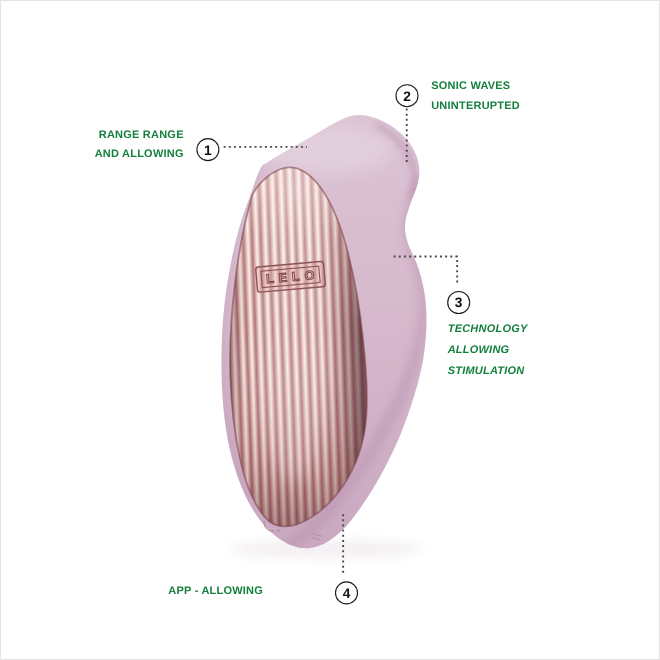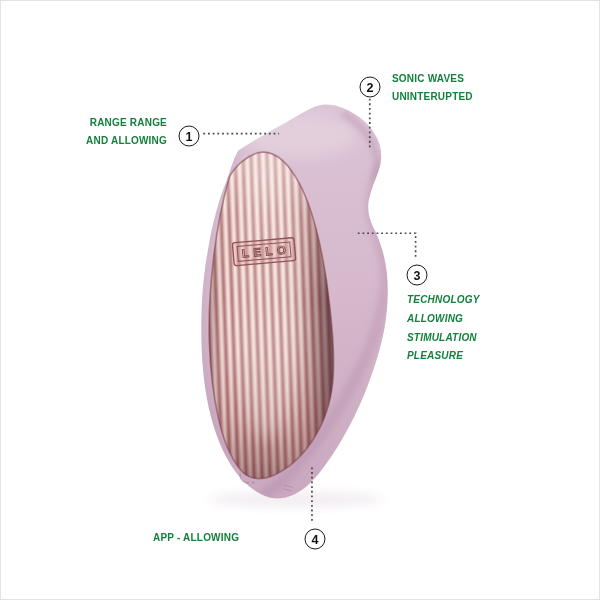--- a/index.html
+++ b/index.html
@@ -143,20 +143,19 @@
 
   <div class="label" style="left:391px;top:69px">
     <div class="ln">SONIC WAVES</div>
     <div class="ln">UNINTERUPTED</div>
   </div>
 
   <div class="label l3" style="left:406px;top:290px">
     <div class="ln">TECHNOLOGY</div>
     <div class="ln">ALLOWING</div>
     <div class="ln">STIMULATION</div>
-    <div class="ln">PLEASURE</div>
   </div>
 
   <div class="label" style="left:152px;top:528px">
     <div class="ln">APP - ALLOWING</div>
   </div>
 
 </div>
 
 </body></html>

